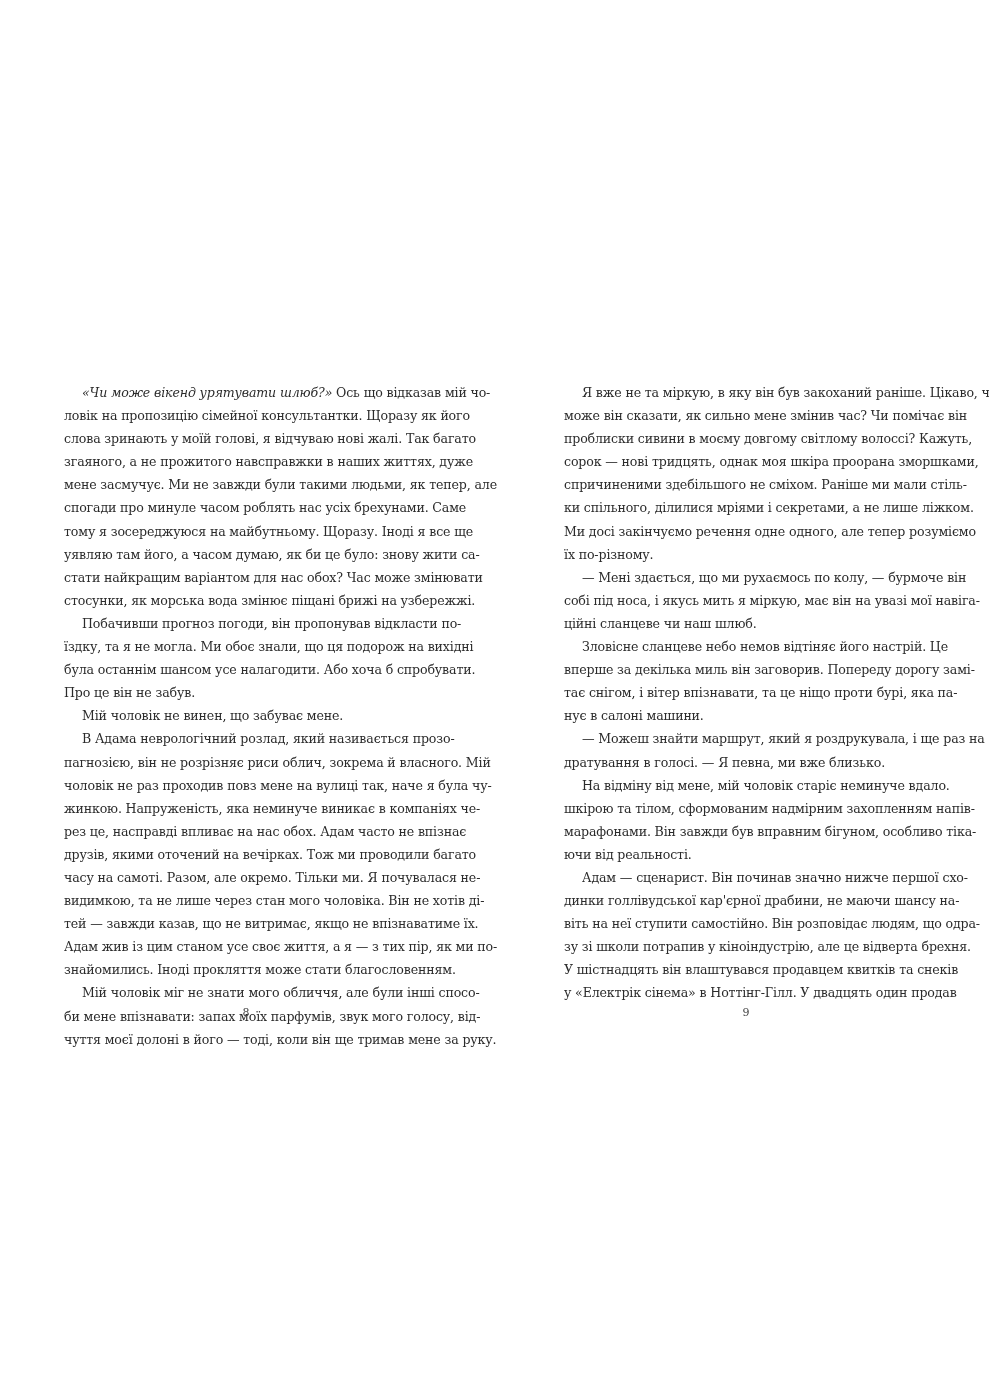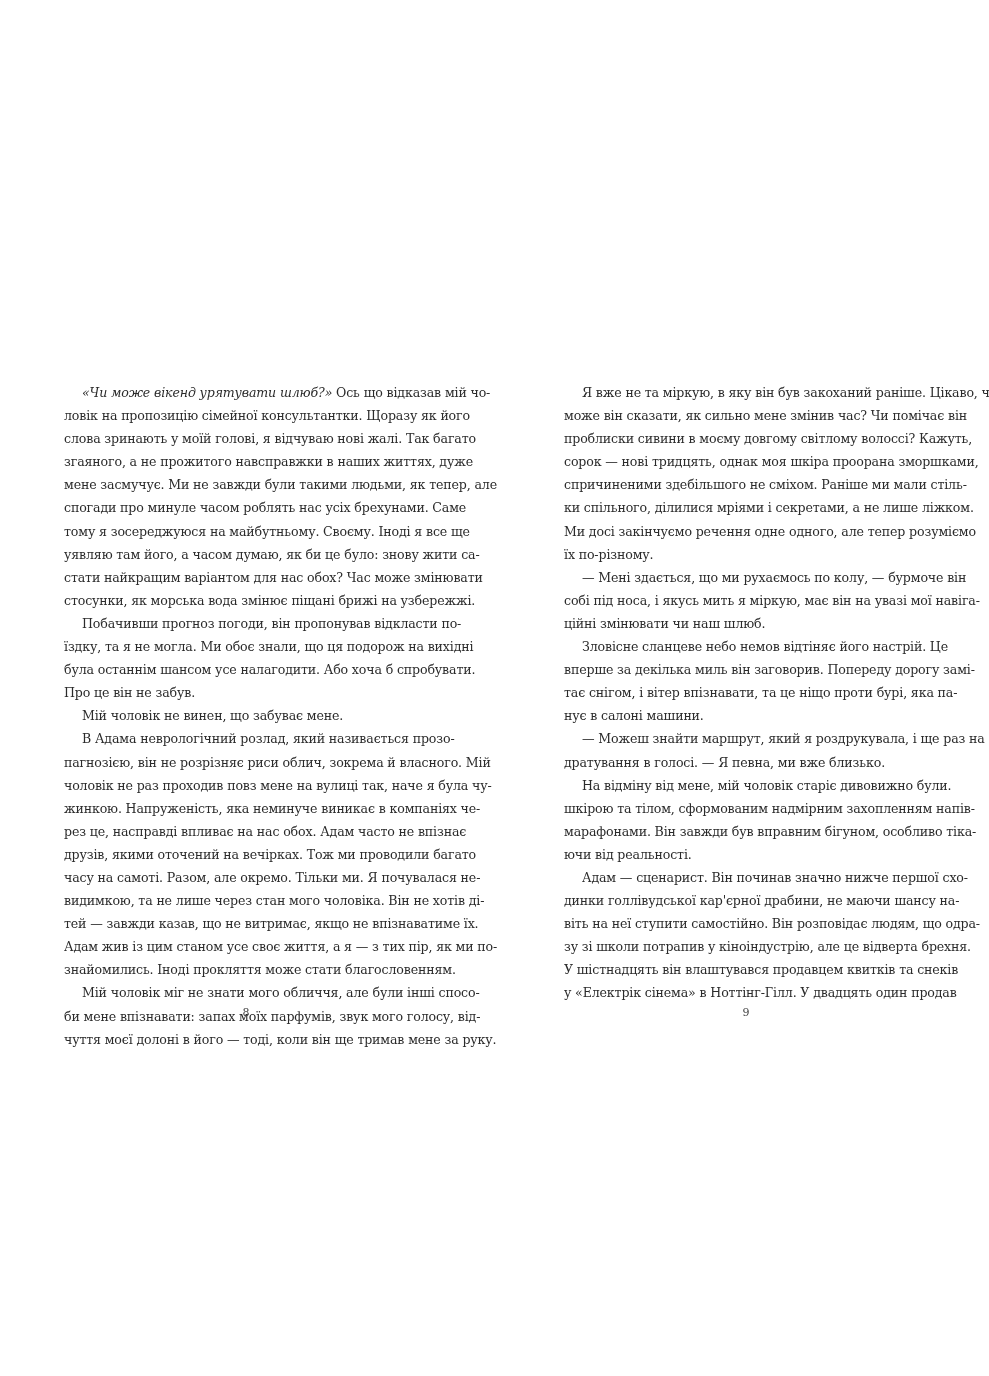--- a/index.html
+++ b/index.html
@@ -60,21 +60,21 @@
 <body>
 
 <div class="spread">
   <div class="page left" id="left-page">
       <div class="line indent"><span class="em">«Чи може вікенд урятувати шлюб?»</span><span> Ось що відказав мій чо-</span></div>
       <div class="line"><span>ловік на пропозицію сімейної консультантки. Щоразу як його</span></div>
       <div class="line"><span>слова зринають у моїй голові, я відчуваю нові жалі. Так багато</span></div>
       <div class="line"><span>згаяного, а не прожитого навсправжки в наших життях, дуже</span></div>
       <div class="line"><span>мене засмучує. Ми не завжди були такими людьми, як тепер, але</span></div>
       <div class="line"><span>спогади про минуле часом роблять нас усіх брехунами. Саме</span></div>
-      <div class="line"><span>тому я зосереджуюся на майбутньому. Своєму. Іноді я все ще</span></div>
+      <div class="line"><span>тому я зосереджуюся на майбутньому. Щоразу. Іноді я все ще</span></div>
       <div class="line"><span>уявляю там його, а часом думаю, як би це було: знову жити са-</span></div>
       <div class="line"><span>стати найкращим варіантом для нас обох? Час може змінювати</span></div>
       <div class="line last"><span>стосунки, як морська вода змінює піщані брижі на узбережжі.</span></div>
       <div class="line indent"><span>Побачивши прогноз погоди, він пропонував відкласти по-</span></div>
       <div class="line"><span>їздку, та я не могла. Ми обоє знали, що ця подорож на вихідні</span></div>
       <div class="line"><span>була останнім шансом усе налагодити. Або хоча б спробувати.</span></div>
       <div class="line last"><span>Про це він не забув.</span></div>
       <div class="line indent last"><span>Мій чоловік не винен, що забуває мене.</span></div>
       <div class="line indent"><span>В Адама неврологічний розлад, який називається прозо-</span></div>
       <div class="line"><span>пагнозією, він не розрізняє риси облич, зокрема й власного. Мій</span></div>
@@ -95,28 +95,28 @@
       <div class="line indent"><span>Я вже не та міркую, в яку він був закоханий раніше. Цікаво, чи</span></div>
       <div class="line"><span>може він сказати, як сильно мене змінив час? Чи помічає він</span></div>
       <div class="line"><span>проблиски сивини в моєму довгому світлому волоссі? Кажуть,</span></div>
       <div class="line"><span>сорок — нові тридцять, однак моя шкіра проорана зморшками,</span></div>
       <div class="line"><span>спричиненими здебільшого не сміхом. Раніше ми мали стіль-</span></div>
       <div class="line"><span>ки спільного, ділилися мріями і секретами, а не лише ліжком.</span></div>
       <div class="line"><span>Ми досі закінчуємо речення одне одного, але тепер розуміємо</span></div>
       <div class="line last"><span>їх по-різному.</span></div>
       <div class="line indent"><span>— Мені здається, що ми рухаємось по колу, — бурмоче він</span></div>
       <div class="line"><span>собі під носа, і якусь мить я міркую, має він на увазі мої навіга-</span></div>
-      <div class="line last"><span>ційні змінювати чи наш шлюб.</span></div>
+      <div class="line last"><span>ційні сланцеве чи наш шлюб.</span></div>
       <div class="line indent"><span>Зловісне сланцеве небо немов відтіняє його настрій. Це</span></div>
       <div class="line"><span>вперше за декілька миль він заговорив. Попереду дорогу замі-</span></div>
       <div class="line"><span>тає снігом, і вітер впізнавати, та це ніщо проти бурі, яка па-</span></div>
       <div class="line last"><span>нує в салоні машини.</span></div>
       <div class="line indent"><span>— Можеш знайти маршрут, який я роздрукувала, і ще раз на</span></div>
       <div class="line last"><span>дратування в голосі. — Я певна, ми вже близько.</span></div>
-      <div class="line indent"><span>На відміну від мене, мій чоловік старіє дивовижно були.</span></div>
+      <div class="line indent"><span>На відміну від мене, мій чоловік старіє неминуче вдало.</span></div>
       <div class="line"><span>шкірою та тілом, сформованим надмірним захопленням напів-</span></div>
       <div class="line"><span>марафонами. Він завжди був вправним бігуном, особливо тіка-</span></div>
       <div class="line last"><span>ючи від реальності.</span></div>
       <div class="line indent"><span>Адам — сценарист. Він починав значно нижче першої схо-</span></div>
       <div class="line"><span>динки голлівудської кар'єрної драбини, не маючи шансу на-</span></div>
       <div class="line"><span>віть на неї ступити самостійно. Він розповідає людям, що одра-</span></div>
       <div class="line"><span>зу зі школи потрапив у кіноіндустрію, але це відверта брехня.</span></div>
       <div class="line"><span>У шістнадцять він влаштувався продавцем квитків та снеків</span></div>
       <div class="line"><span>у «Електрік сінема» в Ноттінг-Гілл. У двадцять один продав</span></div>
     </div>

